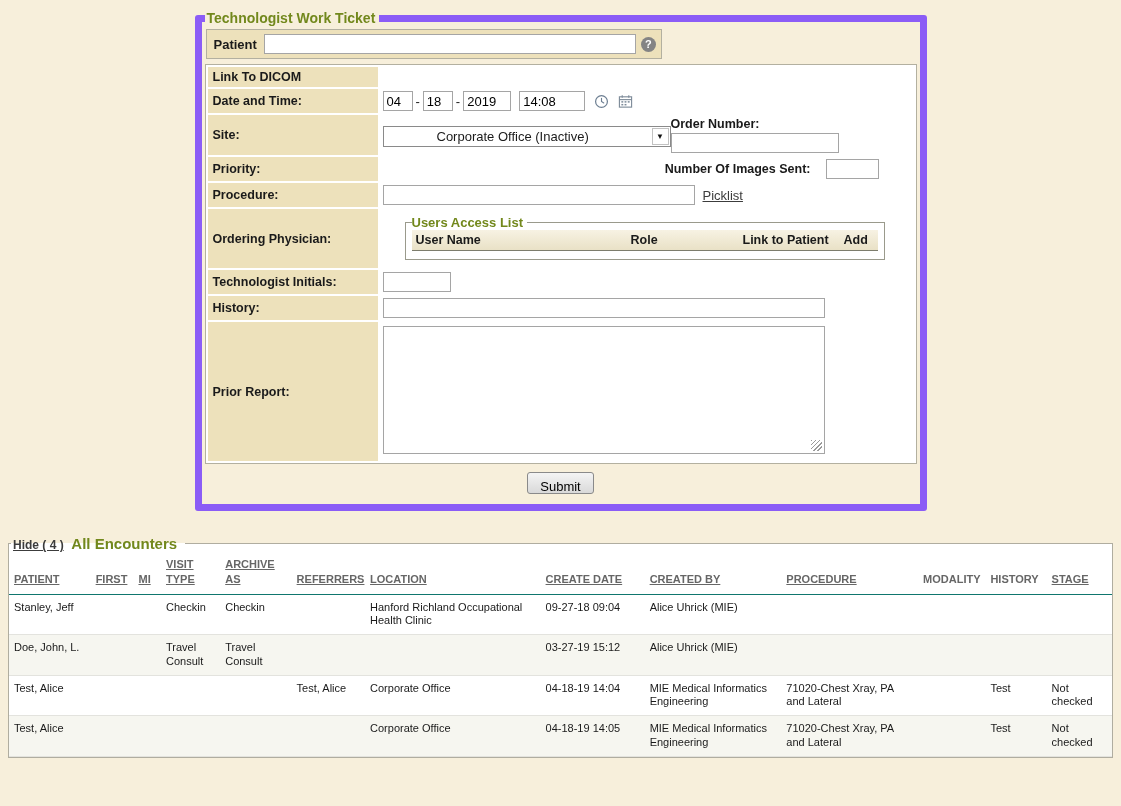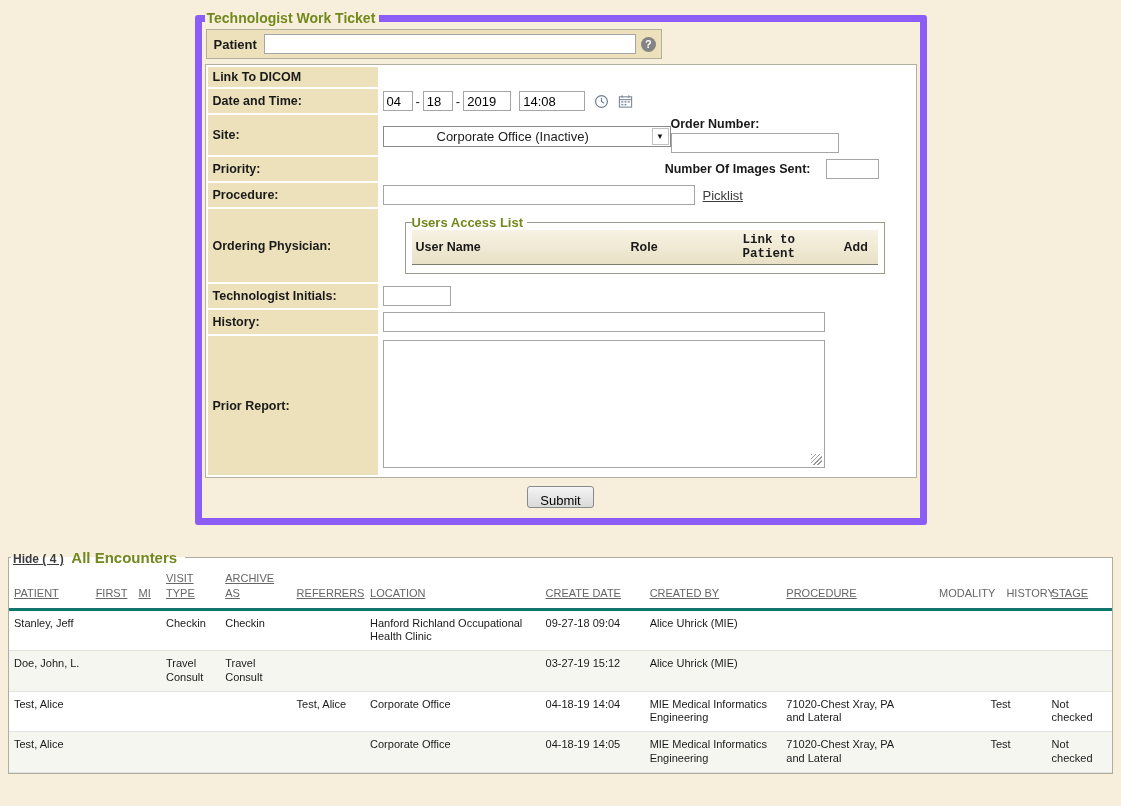--- a/index.html
+++ b/index.html
@@ -80,21 +80,21 @@
     border:1px solid #9a9a8c; margin:4px 0 6px 22px; width:480px; padding:0 6px 8px 6px;
     background:#fff;
   }
   fieldset.users > legend { color:#72881c; font-weight:bold; font-size:13px; padding:0 4px 0 0; }
   table.users-t { width:100%; border-collapse:collapse; }
   table.users-t th {
     font-size:12.5px; font-weight:bold; text-align:left; padding:3px 4px;
     background:linear-gradient(#f7f2e3,#e9e1c6); border-bottom:1px solid #7d7d6d;
   }
   table.users-t td { padding:4px 4px 2px 4px; vertical-align:middle; }
-  .col-user { width:215px; } .col-role { width:112px; } .col-link { width:101px;font-family:Liberation Mono, monospace; } .col-add { width:38px; }
+  .col-user { width:215px; } .col-role { width:112px; } .col-link { width:101px; } .col-add { width:38px; }
   .in-user { width:206px; }
   td.role-val { color:#555; font-size:12.5px; }
   td.center { text-align:center; }
   button.mini {
     font-size:11px; padding:1px 7px; background:linear-gradient(#f4f4f4,#dcdcdc);
     border:1px solid #8a8a8a; border-radius:2px; cursor:pointer;
     font-family:"Liberation Sans","DejaVu Sans",sans-serif;
   }
 
   .in-init { width:68px; }
@@ -115,25 +115,25 @@
   
   fieldset.enc {
     border:1px solid #b0ada0; margin:24px 8px 0 8px; padding:0; background:#fff;
   }
   fieldset.enc > legend { padding:0 8px 0 2px; margin-left:2px; white-space:nowrap;margin-top:20px; }
   a.hide-link { color:#3c3c3c; font-weight:bold; font-size:12px; text-decoration:underline; cursor:pointer; }
   .enc-title { color:#72881c; font-weight:bold; font-size:15px; margin-left:4px; }
 
   table.enc-t { width:100%; border-collapse:collapse; table-layout:fixed; }
   table.enc-t th {
-    color:#666; font-size:11px; font-weight:normal; text-align:left; vertical-align:bottom;
-    padding:5px 5px 7px 5px; border-bottom:3px solid #0f766e; line-height:1.35;
+    color:#666; font-size:11px; font-weight:bold; text-align:left; vertical-align:bottom;
+    padding:5px 5px 7px 5px; border-bottom:1px solid #0f766e; line-height:1.35;
   }
   table.enc-t th a { color:#666; text-decoration:underline; cursor:pointer; }
-  table.enc-t th span { color:#666; text-decoration:none;margin-left:16px; }
+  table.enc-t th span { color:#666; text-decoration:none; }
   table.enc-t td {
     font-size:11px; color:#1a1a1a; padding:6px 5px; vertical-align:top;
     border-bottom:1px solid #e3e3de; line-height:1.25;margin-top:25px;
   }
   table.enc-t tr.alt td { background:#f6f6f0; }
   td.nowrap { white-space:nowrap; overflow:visible; }
   svg.ico { display:block; }
 </style>
 </head>
 <body>

